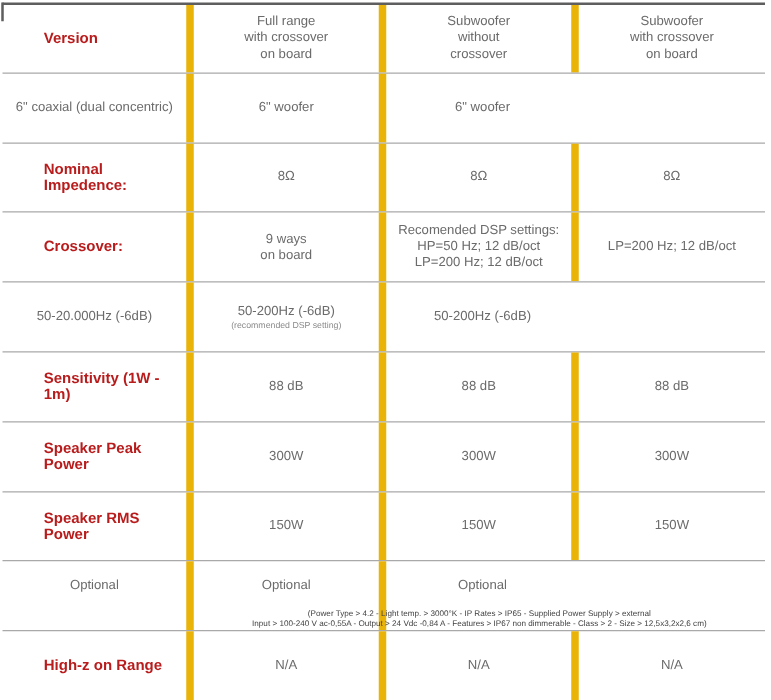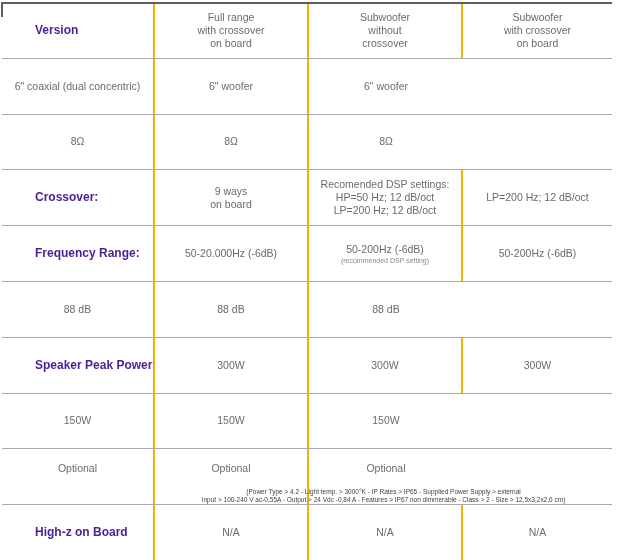--- a/index.html
+++ b/index.html
@@ -30,28 +30,28 @@
     display: flex;
     align-items: center;
     justify-content: center;
     box-sizing: border-box;
     text-align: center;
     white-space: pre-line;
     font-size: 10.5px;
     line-height: 13px;
     color: #6b6b6b;
   }
-  .cell.vline { border-right: 2px solid #eab308; }
+  .cell.vline { border-right: 6px solid #eab308; }
   .cell.label {
     justify-content: flex-start;
     text-align: left;
     padding-left: 33px;
     font-size: 12px;
     font-weight: 700;
-    color: #4c1d95;
+    color: #b91c1c;
     white-space: normal;
   }
   .cell .note {
     display: block;
     font-size: 7px;
     line-height: 8px;
     color: #8a8a8a;
     margin-top: 1px;
   }
   .stack { display: flex; flex-direction: column; align-items: center; }
@@ -96,77 +96,79 @@
 on board</div>
     </div>
 
     <div class="row">
       <div class="cell value vline">6" coaxial (dual concentric)</div>
       <div class="cell value vline">6" woofer</div>
       <div class="cell value">6" woofer</div>
     </div>
 
     <div class="row">
+      <div class="cell label vline">Nominal Impedence:</div>
       <div class="cell value vline">8Ω</div>
       <div class="cell value vline">8Ω</div>
       <div class="cell value">8Ω</div>
     </div>
 
     <div class="row">
       <div class="cell label vline">Crossover:</div>
       <div class="cell value vline">9 ways
 on board</div>
       <div class="cell value vline">Recomended DSP settings:
 HP=50 Hz; 12 dB/oct
 LP=200 Hz; 12 dB/oct</div>
       <div class="cell value">LP=200 Hz; 12 dB/oct</div>
     </div>
 
     <div class="row">
-      <div class="cell label vline">Frequency Range:</div>
       <div class="cell value vline">50-20.000Hz (-6dB)</div>
       <div class="cell value vline">
         <span class="stack">
           <span>50-200Hz (-6dB)</span>
           <span class="note">(recommended DSP setting)</span>
         </span>
       </div>
       <div class="cell value">50-200Hz (-6dB)</div>
     </div>
 
     <div class="row">
+      <div class="cell label vline">Sensitivity (1W - 1m)</div>
       <div class="cell value vline">88 dB</div>
       <div class="cell value vline">88 dB</div>
       <div class="cell value">88 dB</div>
     </div>
 
     <div class="row">
       <div class="cell label vline">Speaker Peak Power</div>
       <div class="cell value vline">300W</div>
       <div class="cell value vline">300W</div>
       <div class="cell value">300W</div>
     </div>
 
     <div class="row">
+      <div class="cell label vline">Speaker RMS Power</div>
       <div class="cell value vline">150W</div>
       <div class="cell value vline">150W</div>
       <div class="cell value">150W</div>
     </div>
 
     <div class="row lighting">
       <div class="cell value vline">Optional</div>
       <div class="cell value vline">Optional</div>
       <div class="cell value">Optional</div>
       <div class="footnote">
         <div>(Power Type &gt; 4.2 - Light temp. &gt; 3000°K - IP Rates &gt; IP65 - Supplied Power Supply &gt; external</div>
         <div>Input &gt; 100-240 V ac-0,55A - Output &gt; 24 Vdc -0,84 A - Features &gt; IP67 non dimmerable - Class &gt; 2 - Size &gt; 12,5x3,2x2,6 cm)</div>
       </div>
     </div>
 
     <div class="row">
-      <div class="cell label vline">High-z on Board</div>
+      <div class="cell label vline">High-z on Range</div>
       <div class="cell value vline">N/A</div>
       <div class="cell value vline">N/A</div>
       <div class="cell value">N/A</div>
     </div>
 
   </div>
 </div>
 
 </body></html>

